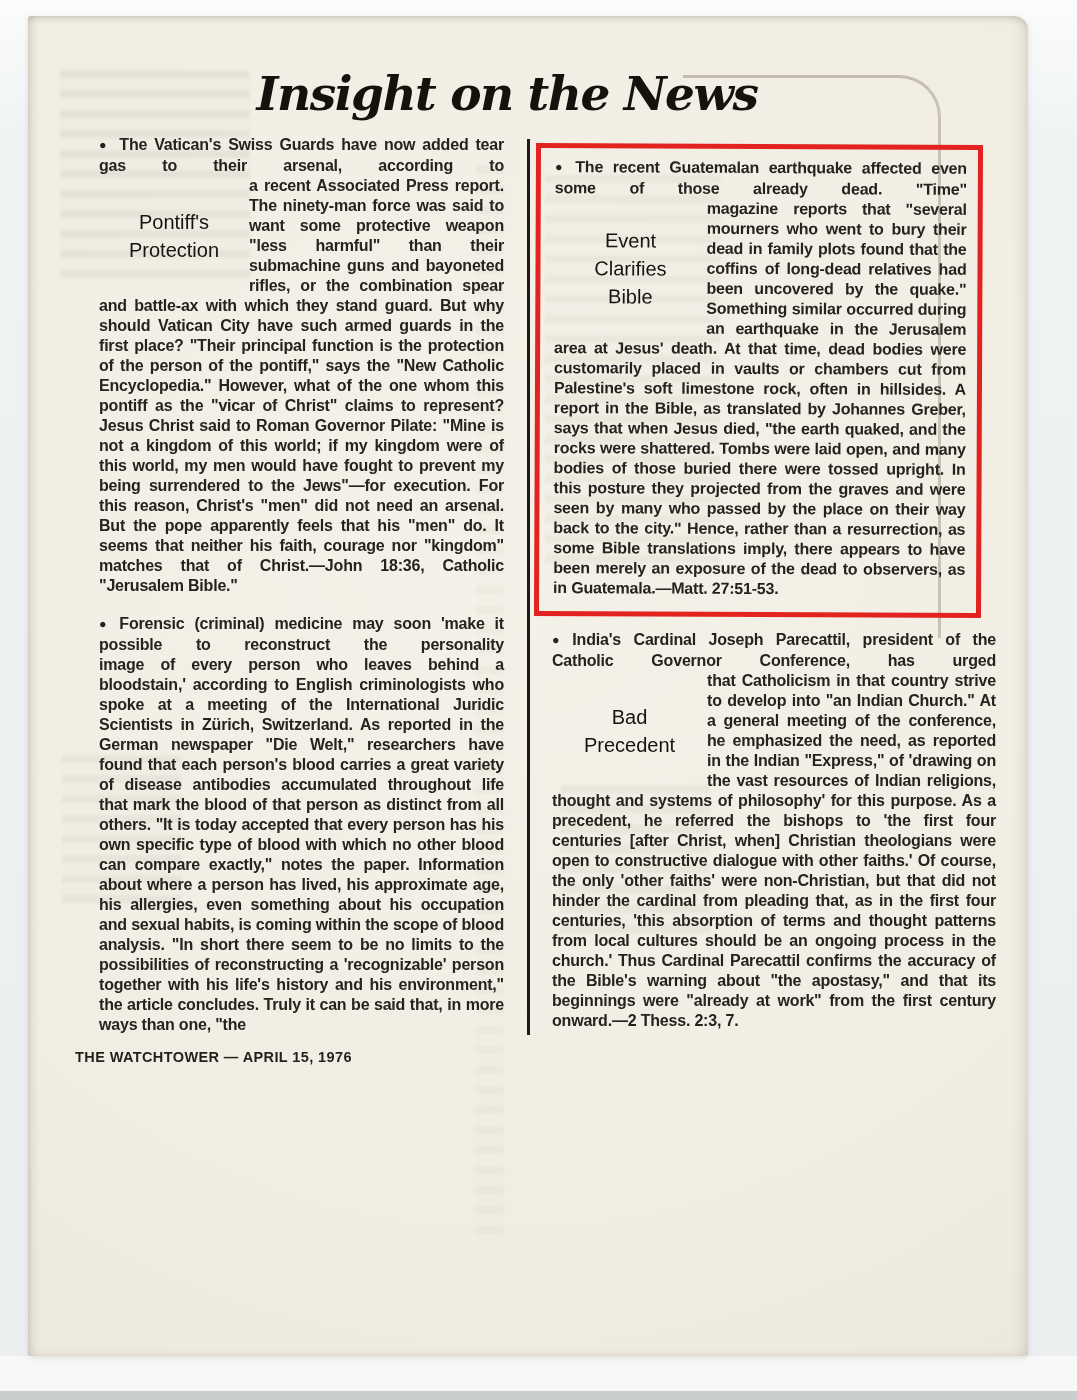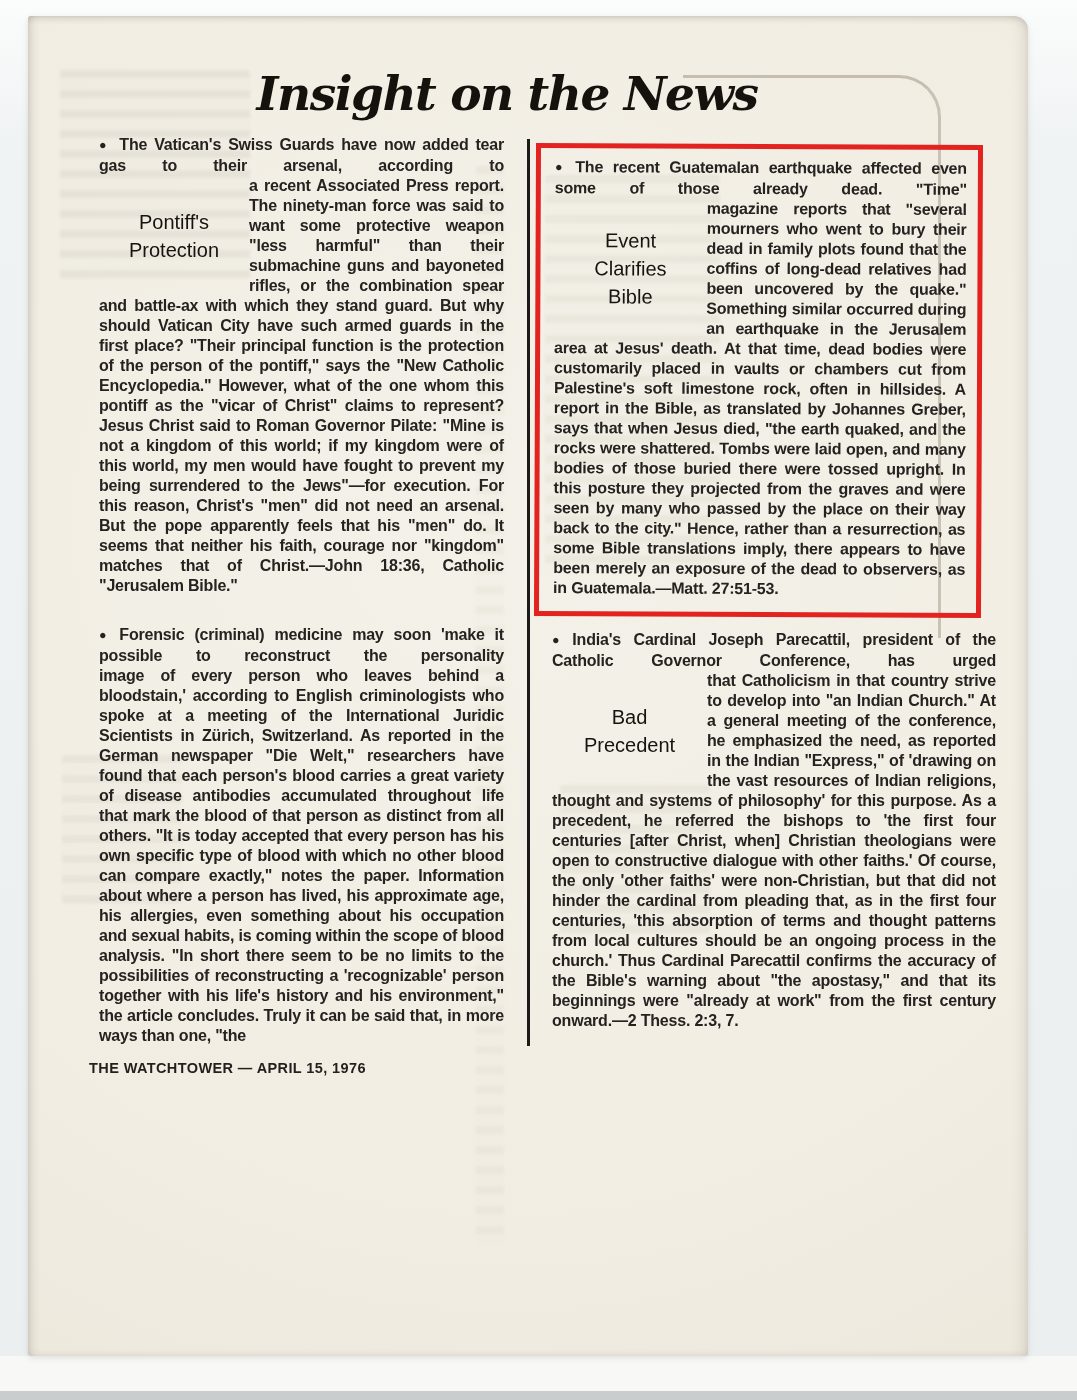--- a/index.html
+++ b/index.html
@@ -44,38 +44,38 @@
   .col-left{width:405px;flex:0 0 auto;}
   .col-right{width:444px;flex:0 0 auto;}
   .divider{flex:0 0 auto;width:3px;background:#1c1b19;margin:4px 22px 0 23px;}
 
   .lead,.bodytxt{
     margin:0;font-weight:700;font-size:16px;line-height:20px;
     color:#262220;text-align:justify;letter-spacing:-.2px;
   }
   .lead{text-align-last:justify;}
   .bullet{display:inline-block;font-size:12.5px;margin-right:13px;transform:translateY(-1px);}
-  .item{margin-top:29px;}
+  .item{margin-top:18px;}
   .item.first{margin-top:0;}
   .flow::after{content:"";display:block;clear:both;}
   .inset{
     float:left;display:flex;align-items:center;justify-content:center;
     text-align:center;white-space:pre-line;
     font-weight:400;font-size:20px;line-height:28px;color:#17130f;letter-spacing:0;
   }
   .italic{font-style:italic;}
 
   .highlight-box{
     border:5px solid #e2231f;
     margin:9px 14px 13px -17px;
     padding:9px 11px 13px 14px;
     transform:rotate(.25deg);
   }
 
-  .footer{display:flex;margin-top:14px;padding-left:61px;align-items:baseline;
+  .footer{display:flex;margin-top:14px;padding-left:47px;align-items:baseline;
           font-weight:700;color:#231f1b;}
   .footer-left{width:453px;font-size:14.5px;letter-spacing:.4px;}
   .footer-right{width:444px;text-align:center;font-size:15px;transform:translateX(-32px);}
 </style>
 </head>
 <body>
 
 <div class="bottom-white"></div>
 <div class="bottom-gray"></div>
 

